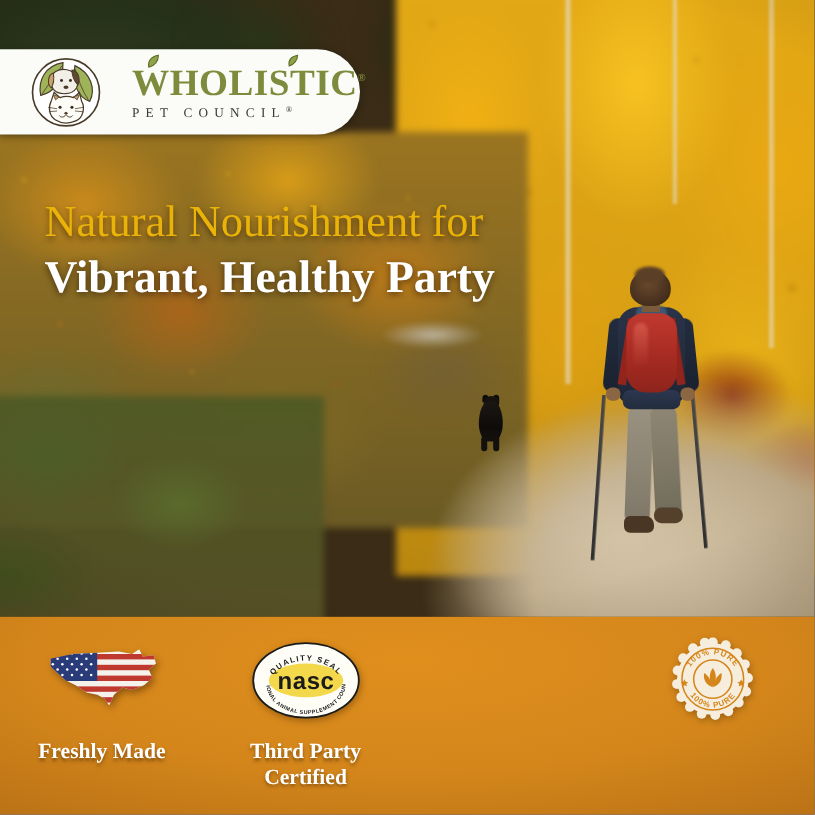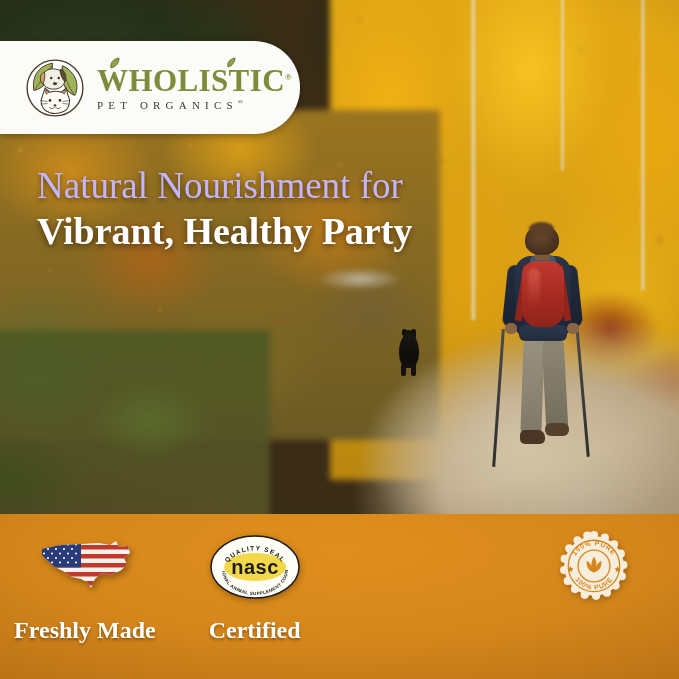--- a/index.html
+++ b/index.html
@@ -149,52 +149,52 @@
   .hk-bootR{ position:absolute; left:56px; top:198px; width:24px; height:13px; border-radius:6px;
        background:#54402b; filter:blur(.5px); }
   .pole{ position:absolute; width:3px; background:linear-gradient(180deg,#4a4a4a 0%, #2f2f2f 100%); filter:blur(.4px); }
 
   
   .vignette{ position:absolute; inset:0; pointer-events:none;
       background:radial-gradient(ellipse 120% 95% at 50% 45%, rgba(0,0,0,0) 55%, rgba(20,12,4,.35) 100%); }
 
   
   .logo-card{
-    position:absolute; left:0; top:41px; width:300px; height:93px;
+    position:absolute; left:0; top:41px; width:300px; height:71px;
     background:#fbfbf7; border-radius:0 46px 46px 0;
     box-shadow:0 2px 7px rgba(0,0,0,.30);
-    display:flex; align-items:center; padding-left:24px; gap:11px;
+    display:flex; align-items:center; padding-left:24px; gap:24px;
   }
   .logo-mark{ width:62px; height:62px; flex:0 0 62px; position:relative; }
   .wordmark{ display:flex; flex-direction:column; justify-content:center; padding-top:2px; }
   .wm-main{ font-family:"Liberation Serif", serif; font-weight:700; font-size:31px; line-height:.95;
             color:#7d8c3c; letter-spacing:.4px; position:relative; white-space:nowrap; }
   .wm-reg{ font-size:9px; vertical-align:super; color:#7d8c3c; }
   .wm-sub{ font-family:"Liberation Serif", serif; font-size:11px; color:#3a3a38; letter-spacing:5.2px;
            margin-top:3px; white-space:nowrap; }
   .wm-sub sup{ font-size:7px; letter-spacing:0; }
 
   
   .headline{ position:absolute; left:37px; top:166px; width:600px; }
-  .hl1{ font-family:"Liberation Serif", serif; font-weight:400; font-size:37px; color:#c4b5fd;
+  .hl1{ font-family:"Liberation Serif", serif; font-weight:400; font-size:37px; color:#eab308;
         line-height:1.08; text-shadow:0 2px 5px rgba(25,12,0,.55); white-space:nowrap; }
   .hl2{ font-family:"Liberation Serif", serif; font-weight:700; font-size:38px; color:#ffffff;
         line-height:1.12; margin-top:4px; text-shadow:0 2px 6px rgba(25,12,0,.6); white-space:nowrap; }
 
   
   .band{
     position:absolute; left:0; top:514px; width:679px; height:165px;
     background:
       radial-gradient(ellipse 120% 150% at 50% 22%, #e08f1d 0%, #d4861b 38%, #b26c14 76%, #92540f 100%);
   }
   .band-row{ display:flex; height:100%; }
   .badge-cell{ flex:1 1 0; display:flex; flex-direction:column; align-items:center; padding-top:16px; }
   .badge-art{ height:74px; display:flex; align-items:center; justify-content:center; }
   .badge-label{ margin-top:12px; text-align:center; font-family:"Liberation Serif", serif;
-     font-weight:700; font-size:24px; line-height:1.18; color:#ffffff;
+     font-weight:700; font-size:18px; line-height:1.18; color:#ffffff;
      text-shadow:0 2px 3px rgba(70,36,0,.55); }
 
   
   .flagmap{ width:100px; height:62px; position:relative; filter:drop-shadow(2px 3px 3px rgba(60,30,0,.45)); }
 
   
   .nasc{ width:92px; height:66px; position:relative; filter:drop-shadow(1px 2px 3px rgba(60,30,0,.4)); }
 
   
   .usda{ width:72px; height:72px; position:relative; filter:drop-shadow(1px 2px 3px rgba(60,30,0,.4)); }
@@ -296,21 +296,21 @@
       <div class="wm-main">
         <svg width="12" height="13" viewBox="0 0 12 13" style="position:absolute; left:12px; top:-9px;">
           <path d="M10 1 C4 2 1 6 2 11 C7 10 10 6 10 1 Z" fill="#8fa348" stroke="#5d6b2a" stroke-width=".9"></path>
         </svg>
         <svg width="11" height="12" viewBox="0 0 11 12" style="position:absolute; left:129px; top:-9px;">
           <path d="M9 1 C4 2 1 5 2 10 C6 9 9 5 9 1 Z" fill="#8fa348" stroke="#5d6b2a" stroke-width=".9"></path>
         </svg>
         <span>WHOLISTIC</span><span class="wm-reg">®</span>
       </div>
       <div class="wm-sub">
-        <span>PET ORGANICS</span><sup>®</sup>
+        <span>PET COUNCIL</span><sup>®</sup>
       </div>
     </div>
   </div>
 
   <div class="headline">
     <div class="hl1">Natural Nourishment for</div>
     <div class="hl2">Vibrant, Healthy Party</div>
   </div>
 
   <div class="band">
@@ -392,20 +392,21 @@
                 <textPath href="#nascTop" startOffset="50%" text-anchor="middle">QUALITY SEAL</textPath>
               </text>
               <text font-family="Liberation Sans, sans-serif" font-size="9" font-weight="700" fill="#1b1b1b" letter-spacing=".8">
                 <textPath href="#nascBot" startOffset="50%" text-anchor="middle">NATIONAL ANIMAL SUPPLEMENT COUNCIL</textPath>
               </text>
               <text x="92" y="80" font-family="Liberation Sans, sans-serif" font-size="40" font-weight="700" fill="#1b1b1b" text-anchor="middle" letter-spacing="1">nasc</text>
             </svg>
           </div>
         </div>
         <div class="badge-label">
+          <div>Third Party</div>
           <div>Certified</div>
         </div>
       </div>
 
       <div class="badge-cell">
       </div>
 
       <div class="badge-cell">
         <div class="badge-art">
           <div class="pureseal">

